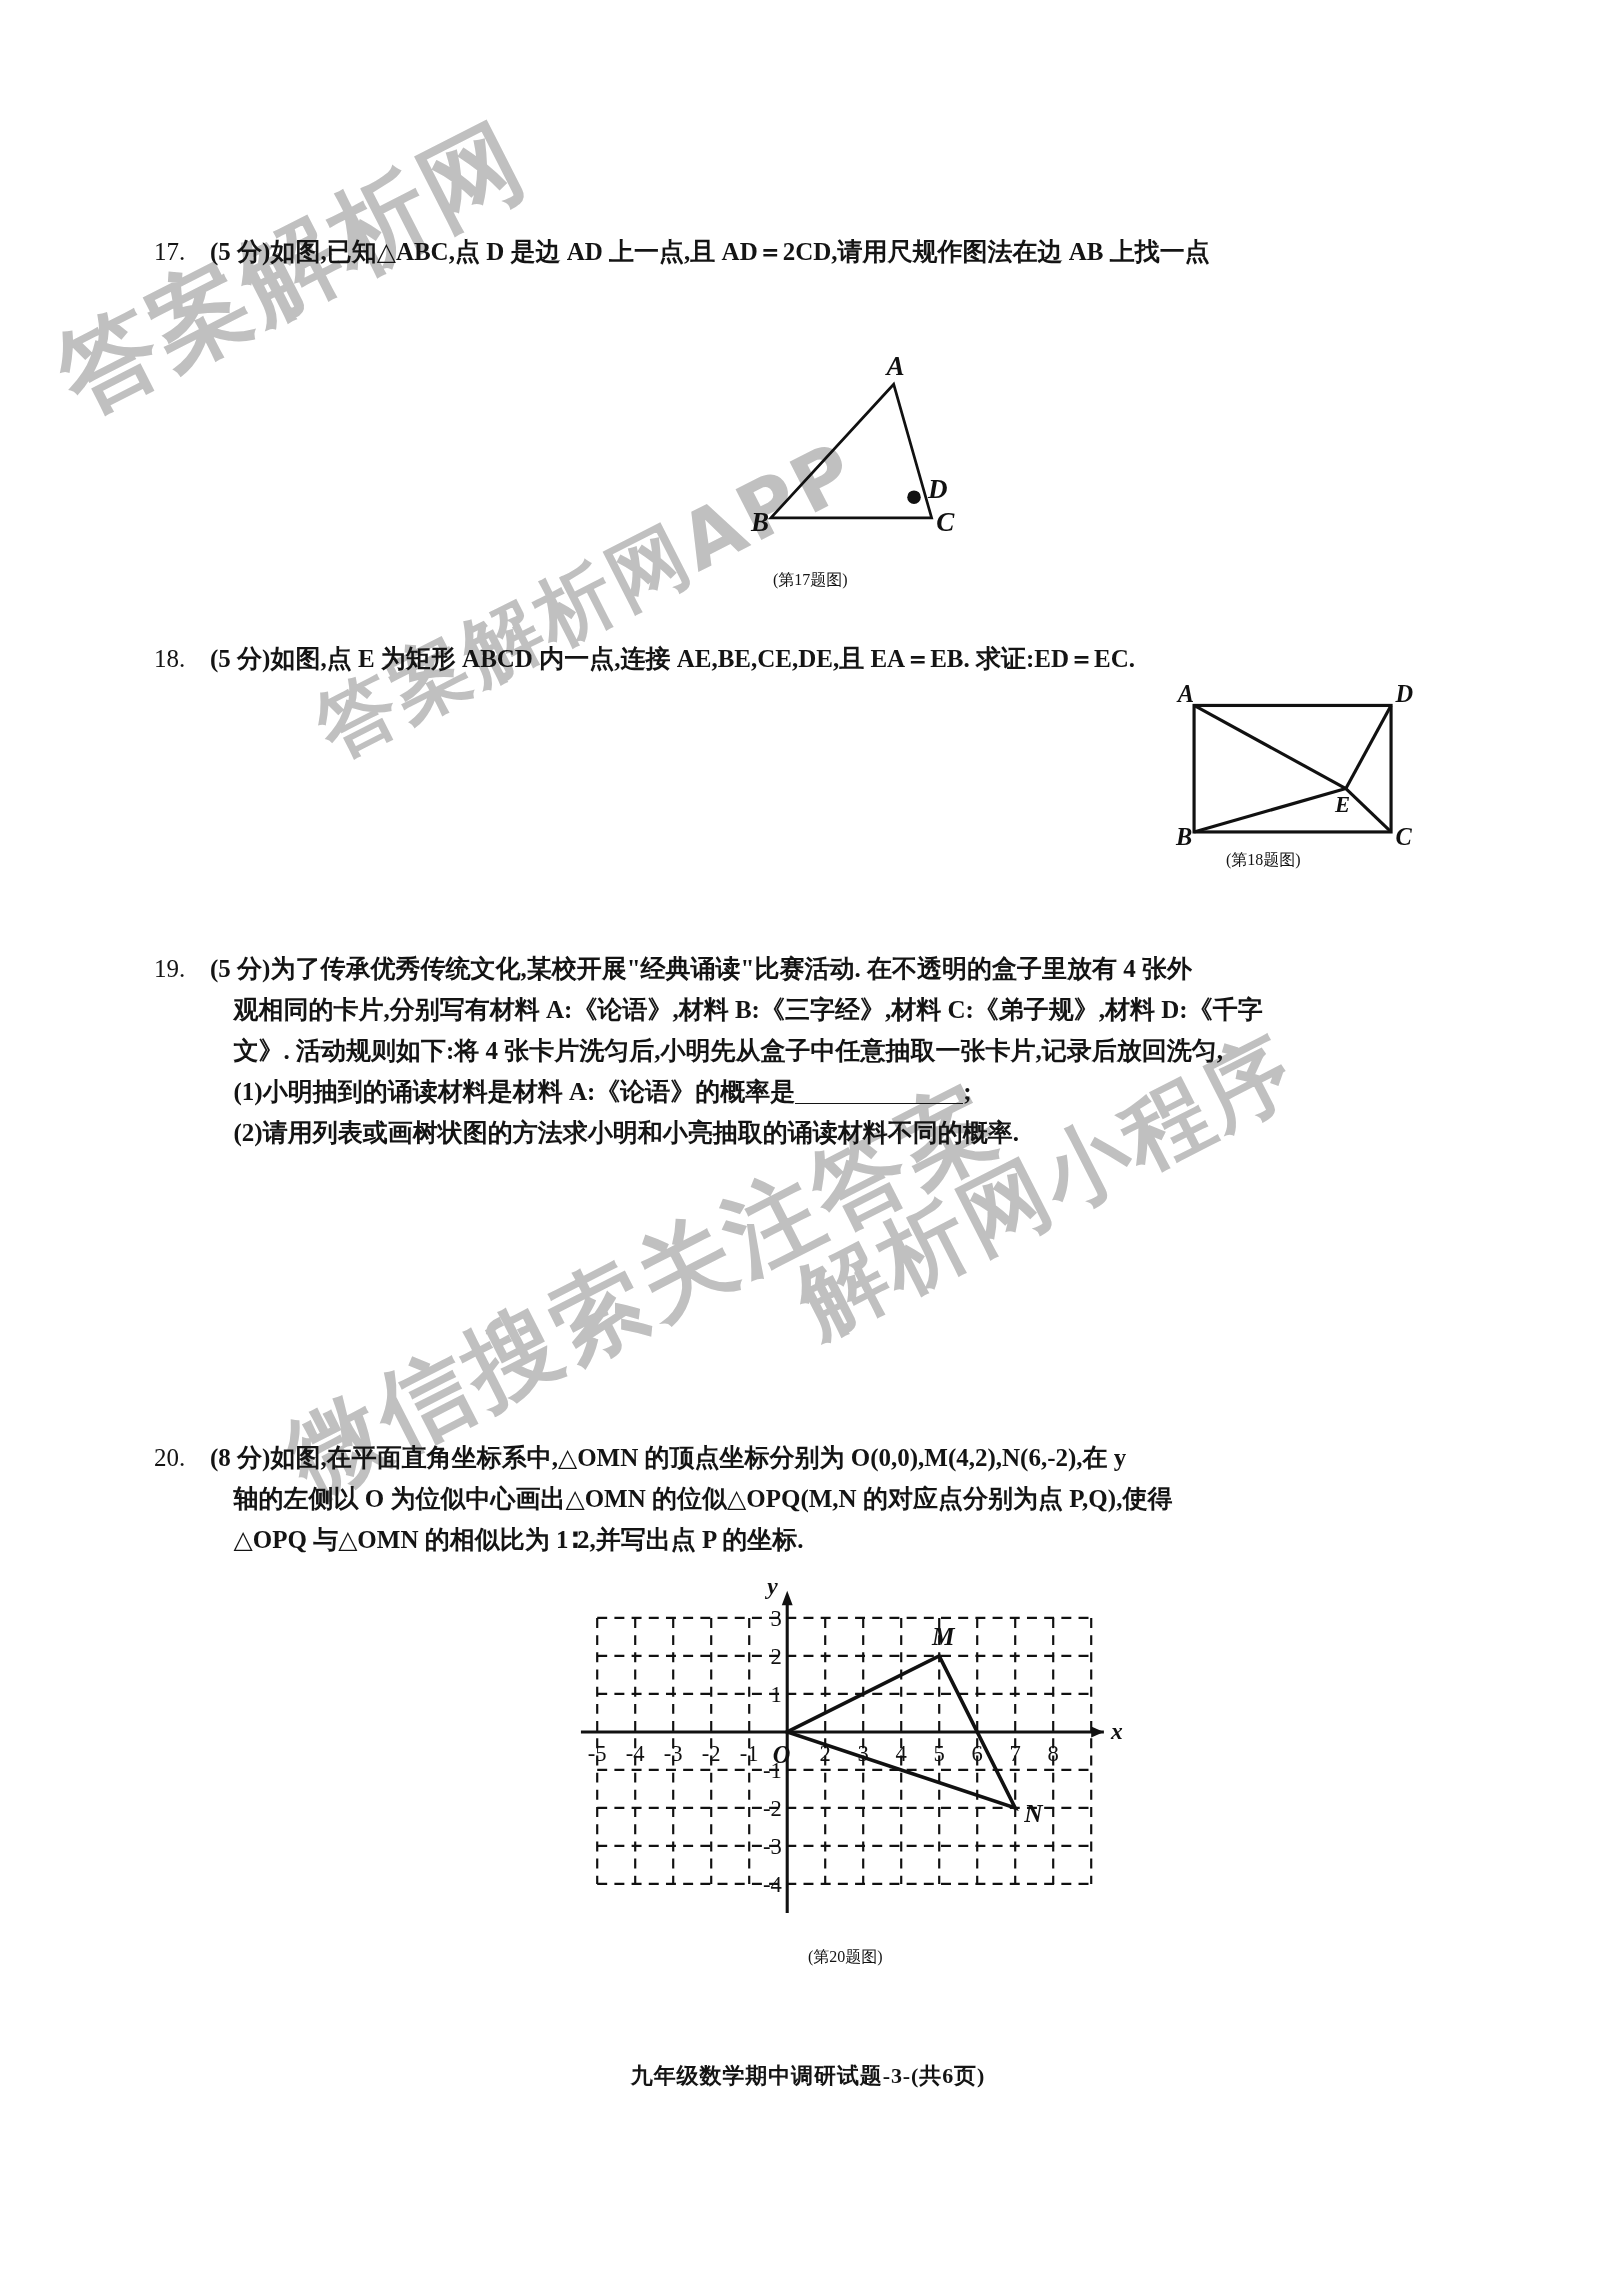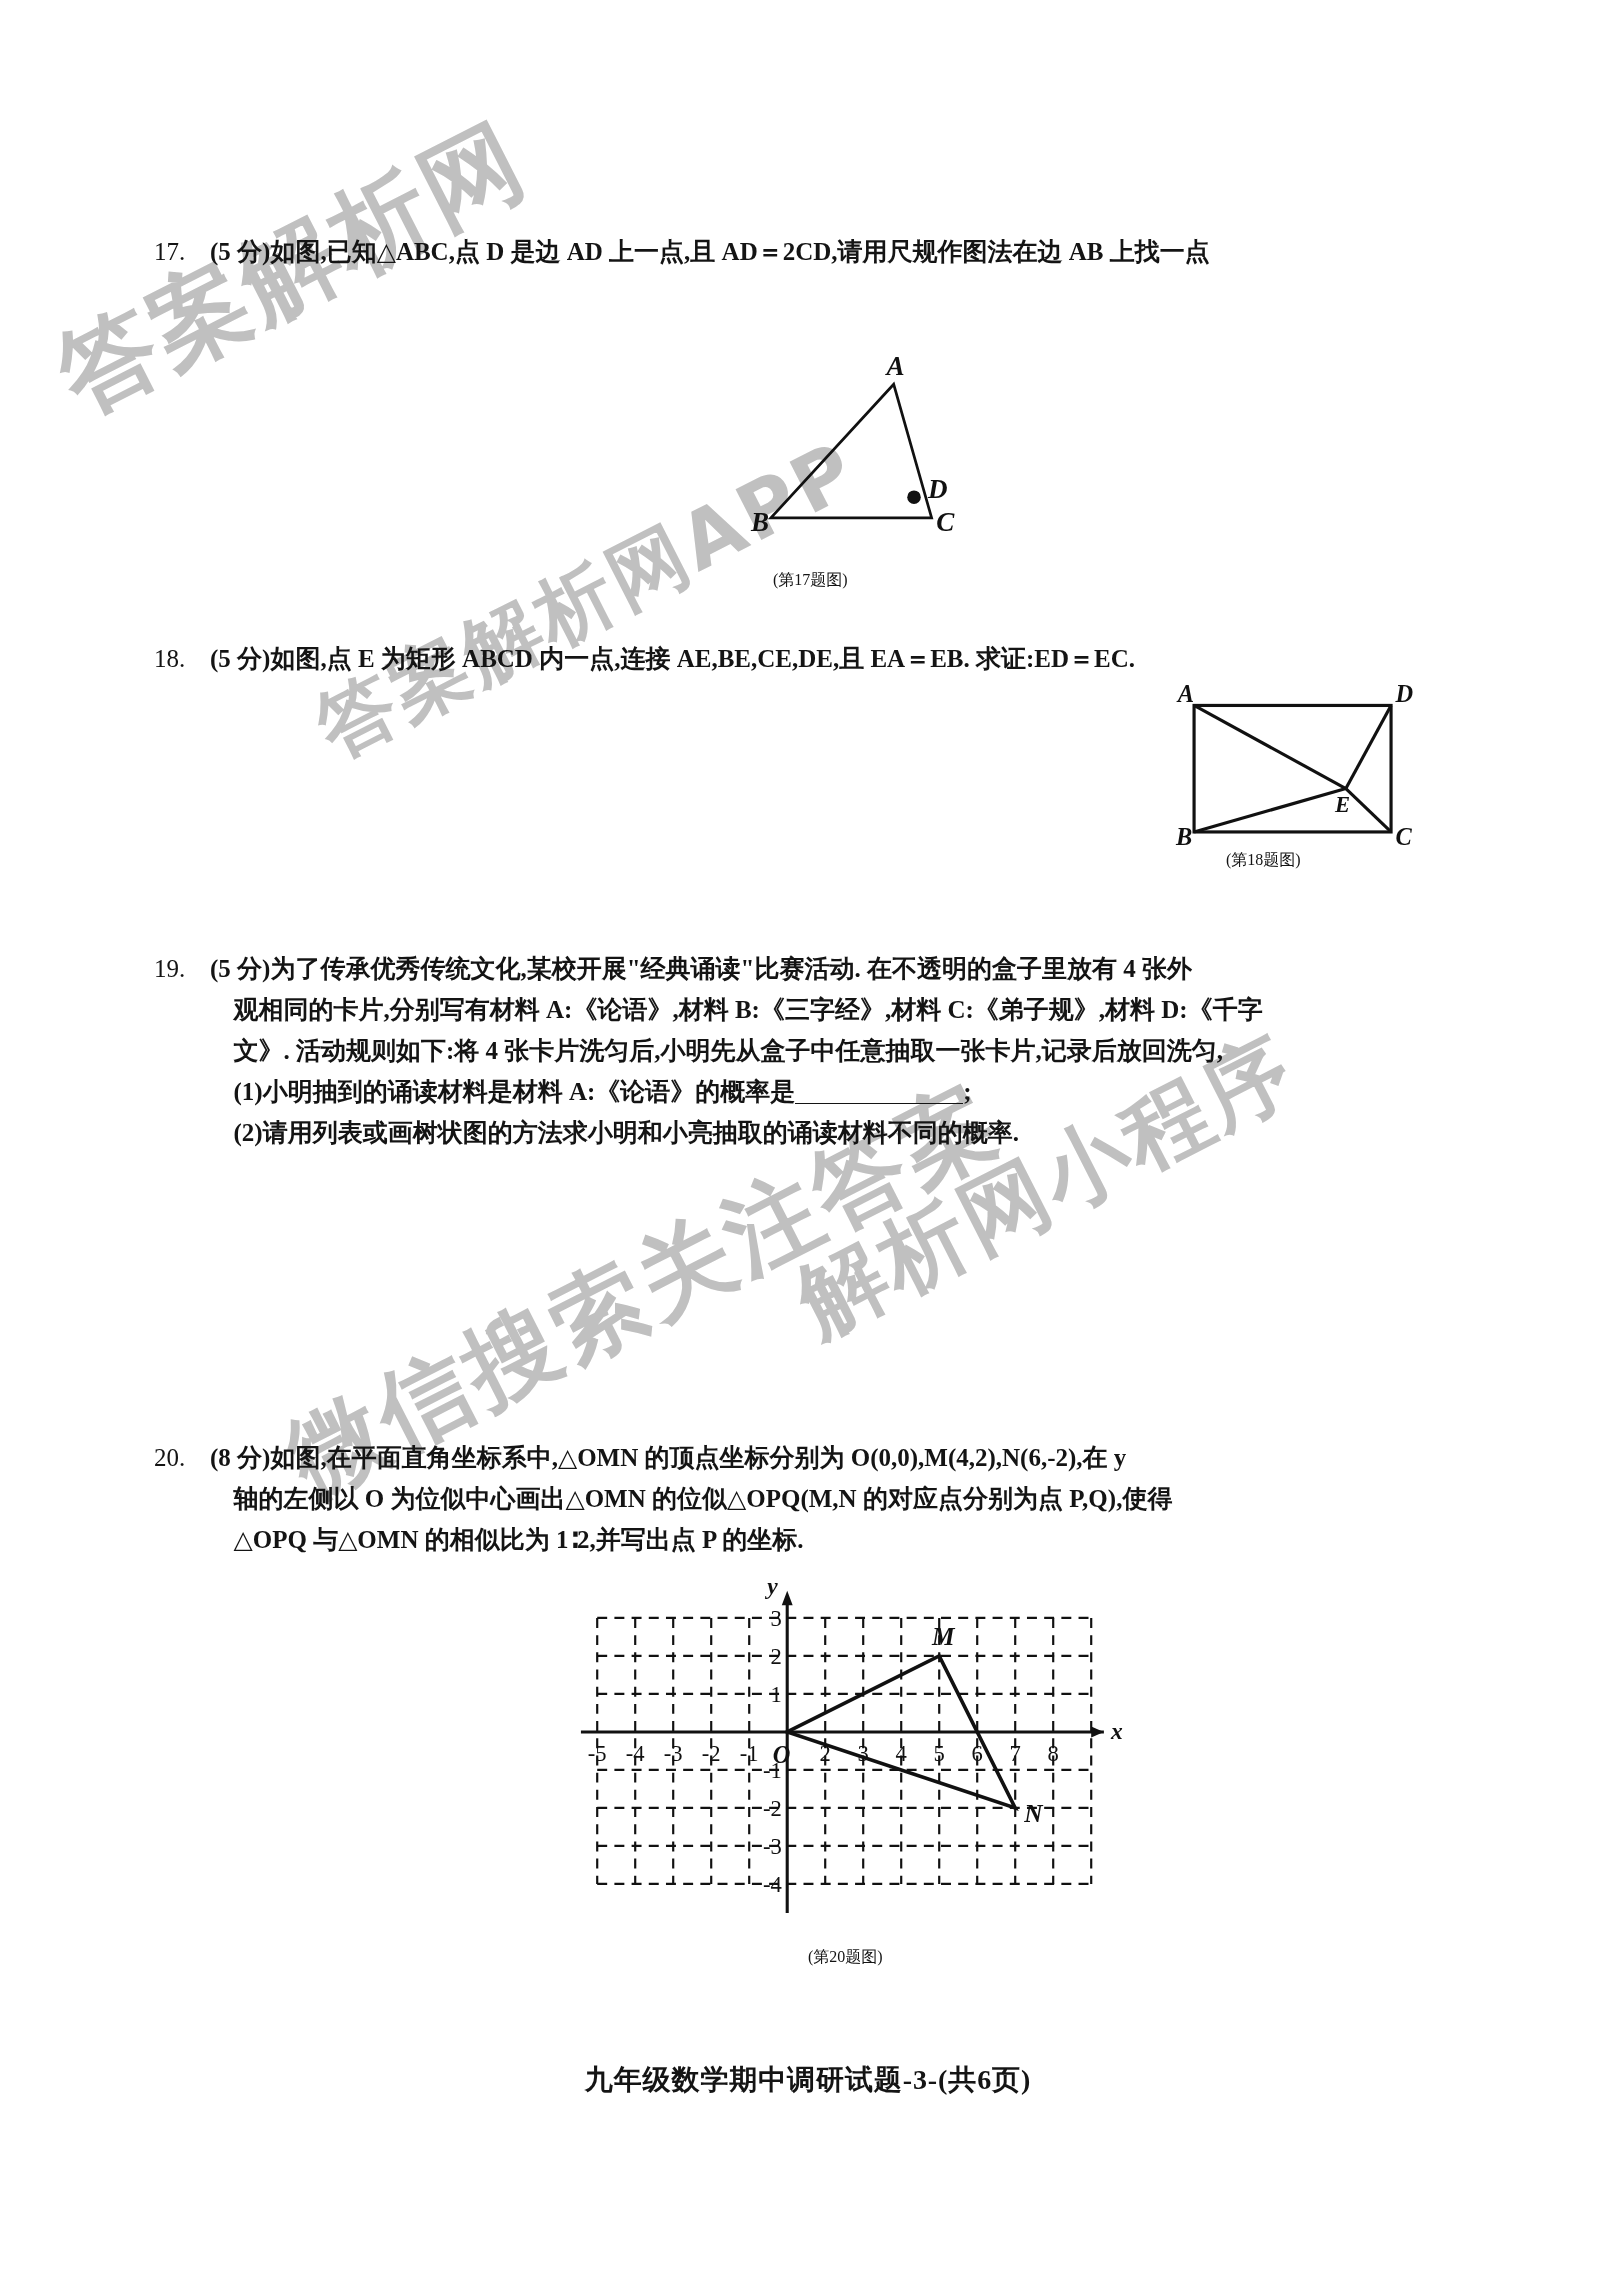--- a/index.html
+++ b/index.html
@@ -104,21 +104,21 @@
   
   .fig { position: absolute; }
 
   
   .footer {
     position: absolute;
     left: 0;
     top: 2061px;
     width: 1616px;
     text-align: center;
-    font-size: 28px;
+    font-size: 22px;
     font-weight: 700;
     letter-spacing: 0.9px;
   }
 
   svg { display: block; overflow: visible; }
   .stroke { stroke: #111; fill: none; }
   .lbl {
     font-family: "Liberation Serif", serif;
     font-style: italic;
     font-weight: 700;

